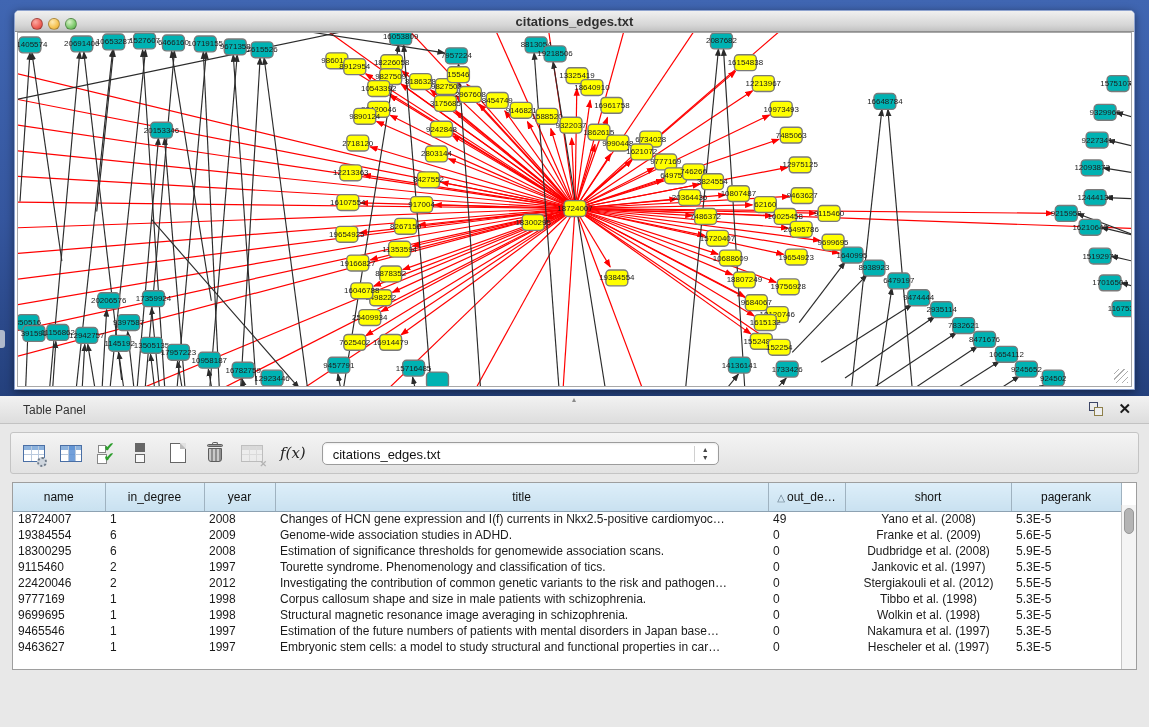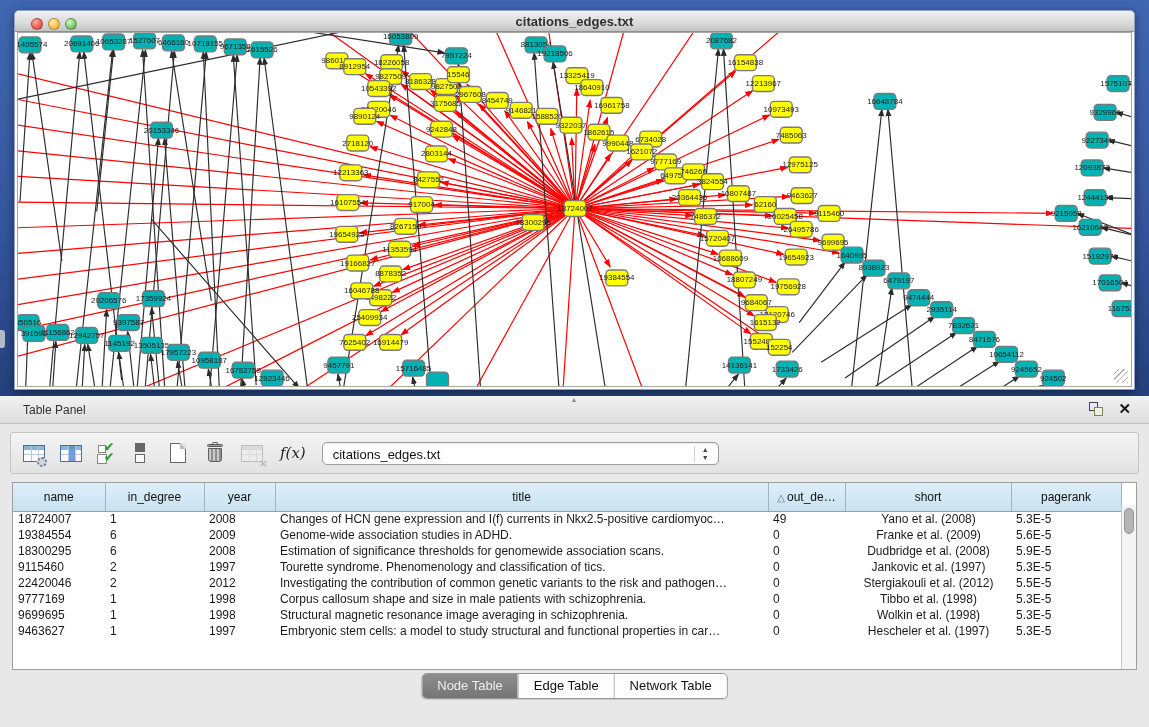--- a/index.html
+++ b/index.html
@@ -954,34 +954,38 @@
           <tr>
             <td class="al">9699695</td>
             <td class="al">1</td>
             <td class="al">1998</td>
             <td class="al">Structural magnetic resonance image averaging in schizophrenia.</td>
             <td class="al">0</td>
             <td class="ac">Wolkin et al. (1998)</td>
             <td class="al">5.3E-5</td>
           </tr>
           <tr>
+            <td class="al">9465546</td>
+            <td class="al">1</td>
+            <td class="al">1997</td>
+            <td class="al">Estimation of the future numbers of patients with mental disorders in Japan base…</td>
+            <td class="al">0</td>
+            <td class="ac">Nakamura et al. (1997)</td>
+            <td class="al">5.3E-5</td>
+          </tr>
+          <tr>
             <td class="al">9463627</td>
             <td class="al">1</td>
             <td class="al">1997</td>
             <td class="al">Embryonic stem cells: a model to study structural and functional properties in car…</td>
             <td class="al">0</td>
             <td class="ac">Hescheler et al. (1997)</td>
             <td class="al">5.3E-5</td>
           </tr>
         </tbody>
     </table>
     <div class="vscroll">
       <div class="vthumb"></div>
     </div>
   </div>
 
-  <div class="tabs" id="tabs">
-      <div class="tab sel">Node Table</div>
-      <div class="tab">Edge Table</div>
-      <div class="tab">Network Table</div>
-    </div>
 
 </div>
 
 </body></html>

